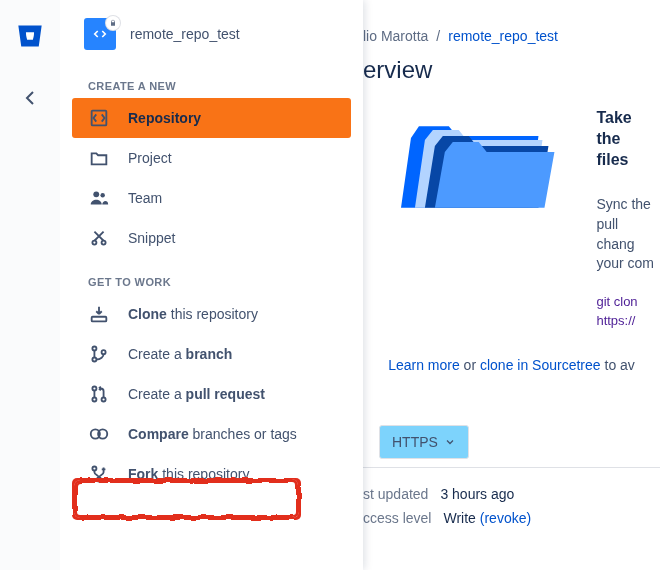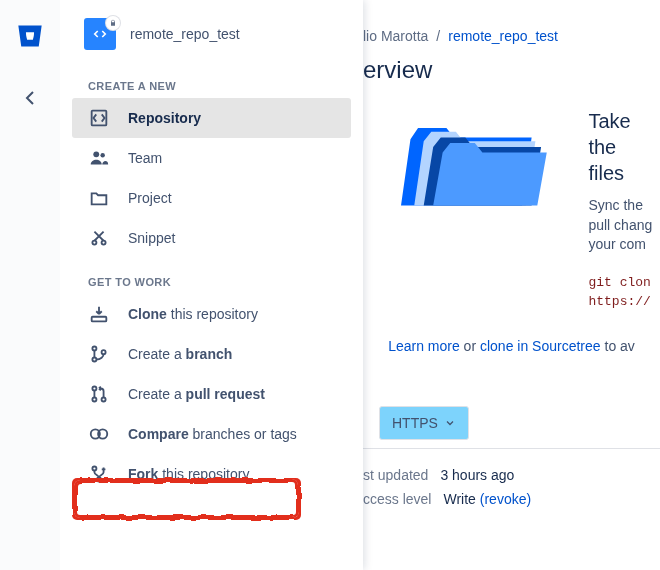--- a/index.html
+++ b/index.html
@@ -9,40 +9,40 @@
 .left-rail .collapse { width: 24px; height: 24px; color: #42526e; cursor: pointer; }
 .sidebar { position: absolute; left: 60px; top: 0; width: 303px; height: 570px; background: #fff; box-shadow: 2px 0 8px rgba(9,30,66,0.13); padding: 18px 0 0 0; z-index: 2; }
 .repo-header { display: flex; align-items: center; padding: 0 0 20px 24px; }
 .repo-icon-wrap { position: relative; width: 32px; height: 32px; margin-right: 14px; }
 .repo-icon { width: 32px; height: 32px; background: #2684ff; border-radius: 3px; display: flex; align-items: center; justify-content: center; color: #fff; }
 .lock-badge { position: absolute; top: -2px; right: -4px; width: 14px; height: 14px; background: #fff; border-radius: 50%; display: flex; align-items: center; justify-content: center; color: #5e6c84; font-size: 8px; box-shadow: 0 0 0 1px #dfe1e6; }
 .repo-name { font-size: 14px; color: #42526e; }
 .section-title { color: #6b778c; font-size: 11px; font-weight: 700; letter-spacing: 0.4px; padding: 10px 0 6px 28px; }
 .menu-list { list-style: none; padding: 0 12px 8px 12px; }
 .menu-item { display: flex; align-items: center; padding: 9px 0 9px 16px; border-radius: 3px; cursor: pointer; color: #42526e; }
-.menu-item.active { background: #e5e5e5; color: #172b4d; text-align: center; }
+.menu-item.active { background: #f97316; color: #172b4d; text-align: center; }
 .menu-item .icon { width: 22px; height: 22px; margin-right: 18px; color: #42526e; flex-shrink: 0; }
 .menu-item .label { font-size: 14px; }
 .menu-item.active .label { font-weight: 600; }
 .fork-highlight { position: absolute; left: 74px; top: 480px; width: 225px; height: 38px; border: 3px solid #e22f1f; border-radius: 6px; pointer-events: none; z-index: 4;
   box-shadow:
     0 2px 0 -1px #e22f1f, 2px 0 0 -1px #e22f1f, -2px 0 0 -1px #e22f1f, 0 -2px 0 -1px #e22f1f,
     3px 3px 0 -1px #e22f1f, -3px 3px 0 -1px #e22f1f, 3px -3px 0 -1px #e22f1f, -3px -3px 0 -1px #e22f1f;
   filter: url('#scribble');
 }
 .content { position: absolute; left: 363px; top: 0; right: 0; height: 448px; padding: 0; z-index: 1; }
 .breadcrumb { padding: 28px 0 0 0; color: #5e6c84; font-size: 14px; display: flex; gap: 8px; align-items: center; }
 .breadcrumb a { color: #0052cc; text-decoration: none; }
 .breadcrumb .sep { color: #5e6c84; }
 .page-title { font-size: 24px; font-weight: 500; color: #172b4d; padding: 12px 0 24px 0; }
 .folder-illus { width: 160px; height: 110px; margin-left: 38px; }
 .hero-row { display: flex; align-items: flex-start; gap: 36px; padding-right: 0; }
-.hero-text h3 { font-size: 20px; font-weight: 400; color: #172b4d; margin-bottom: 10px; line-height: 1.3; }
+.hero-text h3 { font-size: 16px; font-weight: 700; color: #172b4d; margin-bottom: 25px; line-height: 1.3; }
 .hero-text p { font-size: 14px; color: #42526e; line-height: 1.4; margin-bottom: 18px; }
-.code-block { font-family: Liberation Mono, monospace; font-size: 13px; color: #7f1d1d; white-space: pre; line-height: 1.5; }
+.code-block { font-family: Liberation Sans, sans-serif; font-size: 13px; color: #4c1d95; white-space: pre; line-height: 1.5; }
 .learn-line { padding: 26px 0 44px 0; font-size: 14px; color: #42526e; text-align: center; }
 .learn-line a { color: #0052cc; text-decoration: none; }
 .https-row { padding: 8px 0; }
 .https-btn { display: inline-flex; align-items: center; gap: 6px; background: #7dd3fc; border: 1px solid #dfe1e6; border-radius: 3px; padding: 8px 12px; color: #42526e; font-size: 14px; cursor: pointer; margin-left: 16px; }
 .details { border-top: 1px solid #dfe1e6; margin-top: 0; padding: 14px 0 0 0; }
 .details .row { display: flex; gap: 12px; font-size: 14px; padding: 4px 0; }
 .details .row .lbl { color: #6b778c; }
 .details .row .val { color: #172b4d; }
 .details a { color: #0052cc; text-decoration: none; }
 .bold-span { font-weight: 600; }
@@ -87,32 +87,32 @@
   <div class="section-title">CREATE A NEW</div>
   <ul class="menu-list">
     <li class="menu-item active">
       <span class="icon"><svg viewBox="0 0 24 24" fill="none" stroke="currentColor" stroke-width="2">
             <rect x="4" y="4" width="16" height="16" rx="1"></rect>
             <path d="M9 8l-3 4 3 4M15 8l3 4-3 4"></path>
           </svg></span>
       <span class="label">Repository</span>
     </li>
     <li class="menu-item">
+      <span class="icon"><svg viewBox="0 0 24 24" fill="none" stroke="currentColor" stroke-width="2">
+            <path d="M4 7h5l2 2h9v10H4V7z"></path>
+          </svg></span>
+      <span class="label">Project</span>
+    </li>
+    <li class="menu-item">
       <span class="icon"><svg viewBox="0 0 24 24" fill="currentColor">
             <circle cx="9" cy="8" r="3.2"></circle>
             <circle cx="16" cy="9" r="2.4"></circle>
             <path d="M3 19c0-3 3-5 6-5s6 2 6 5H3zm12.5 0c.2-2.2 1.8-3.6 3.5-3.6 1.5 0 3 1.2 3 3.6h-6.5z"></path>
           </svg></span>
       <span class="label">Team</span>
-    </li>
-    <li class="menu-item">
-      <span class="icon"><svg viewBox="0 0 24 24" fill="none" stroke="currentColor" stroke-width="2">
-            <path d="M4 7h5l2 2h9v10H4V7z"></path>
-          </svg></span>
-      <span class="label">Project</span>
     </li>
     <li class="menu-item">
       <span class="icon"><svg viewBox="0 0 24 24" fill="none" stroke="currentColor" stroke-width="2">
             <circle cx="7" cy="17" r="2.2"></circle>
             <circle cx="17" cy="17" r="2.2"></circle>
             <path d="M7 15L17 5M17 15L7 5"></path>
           </svg></span>
       <span class="label">Snippet</span>
     </li>
   </ul>

